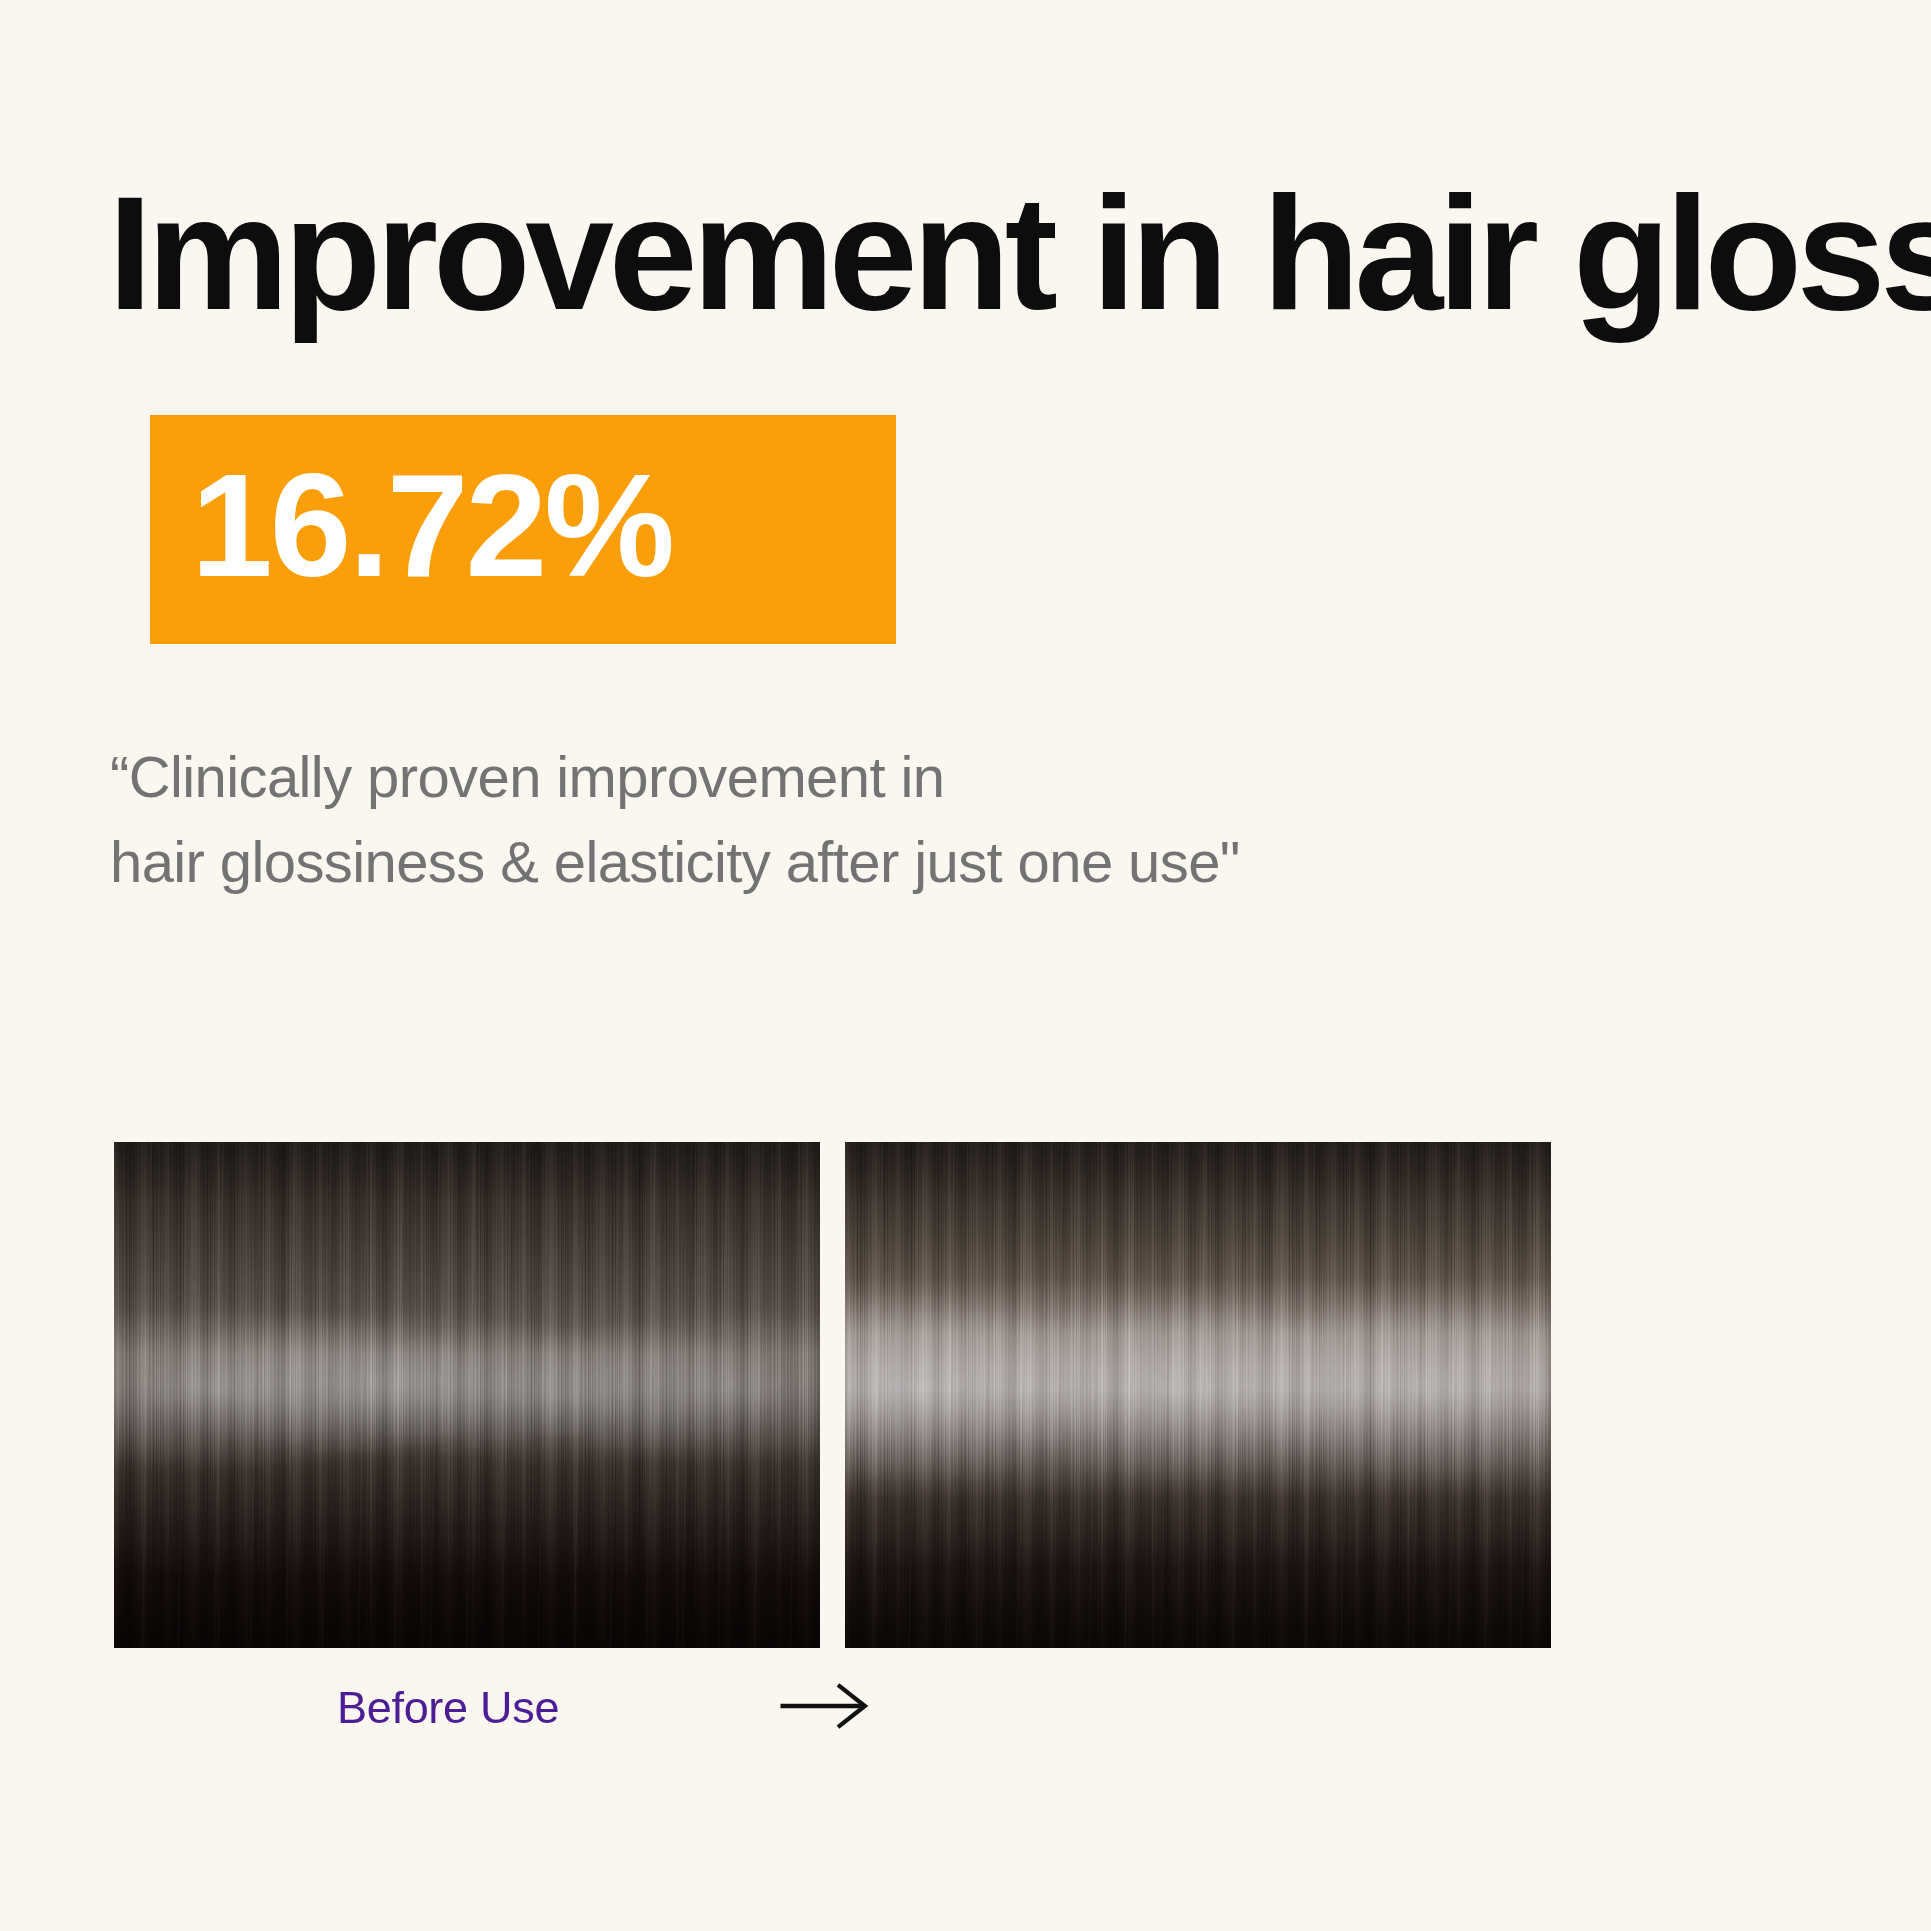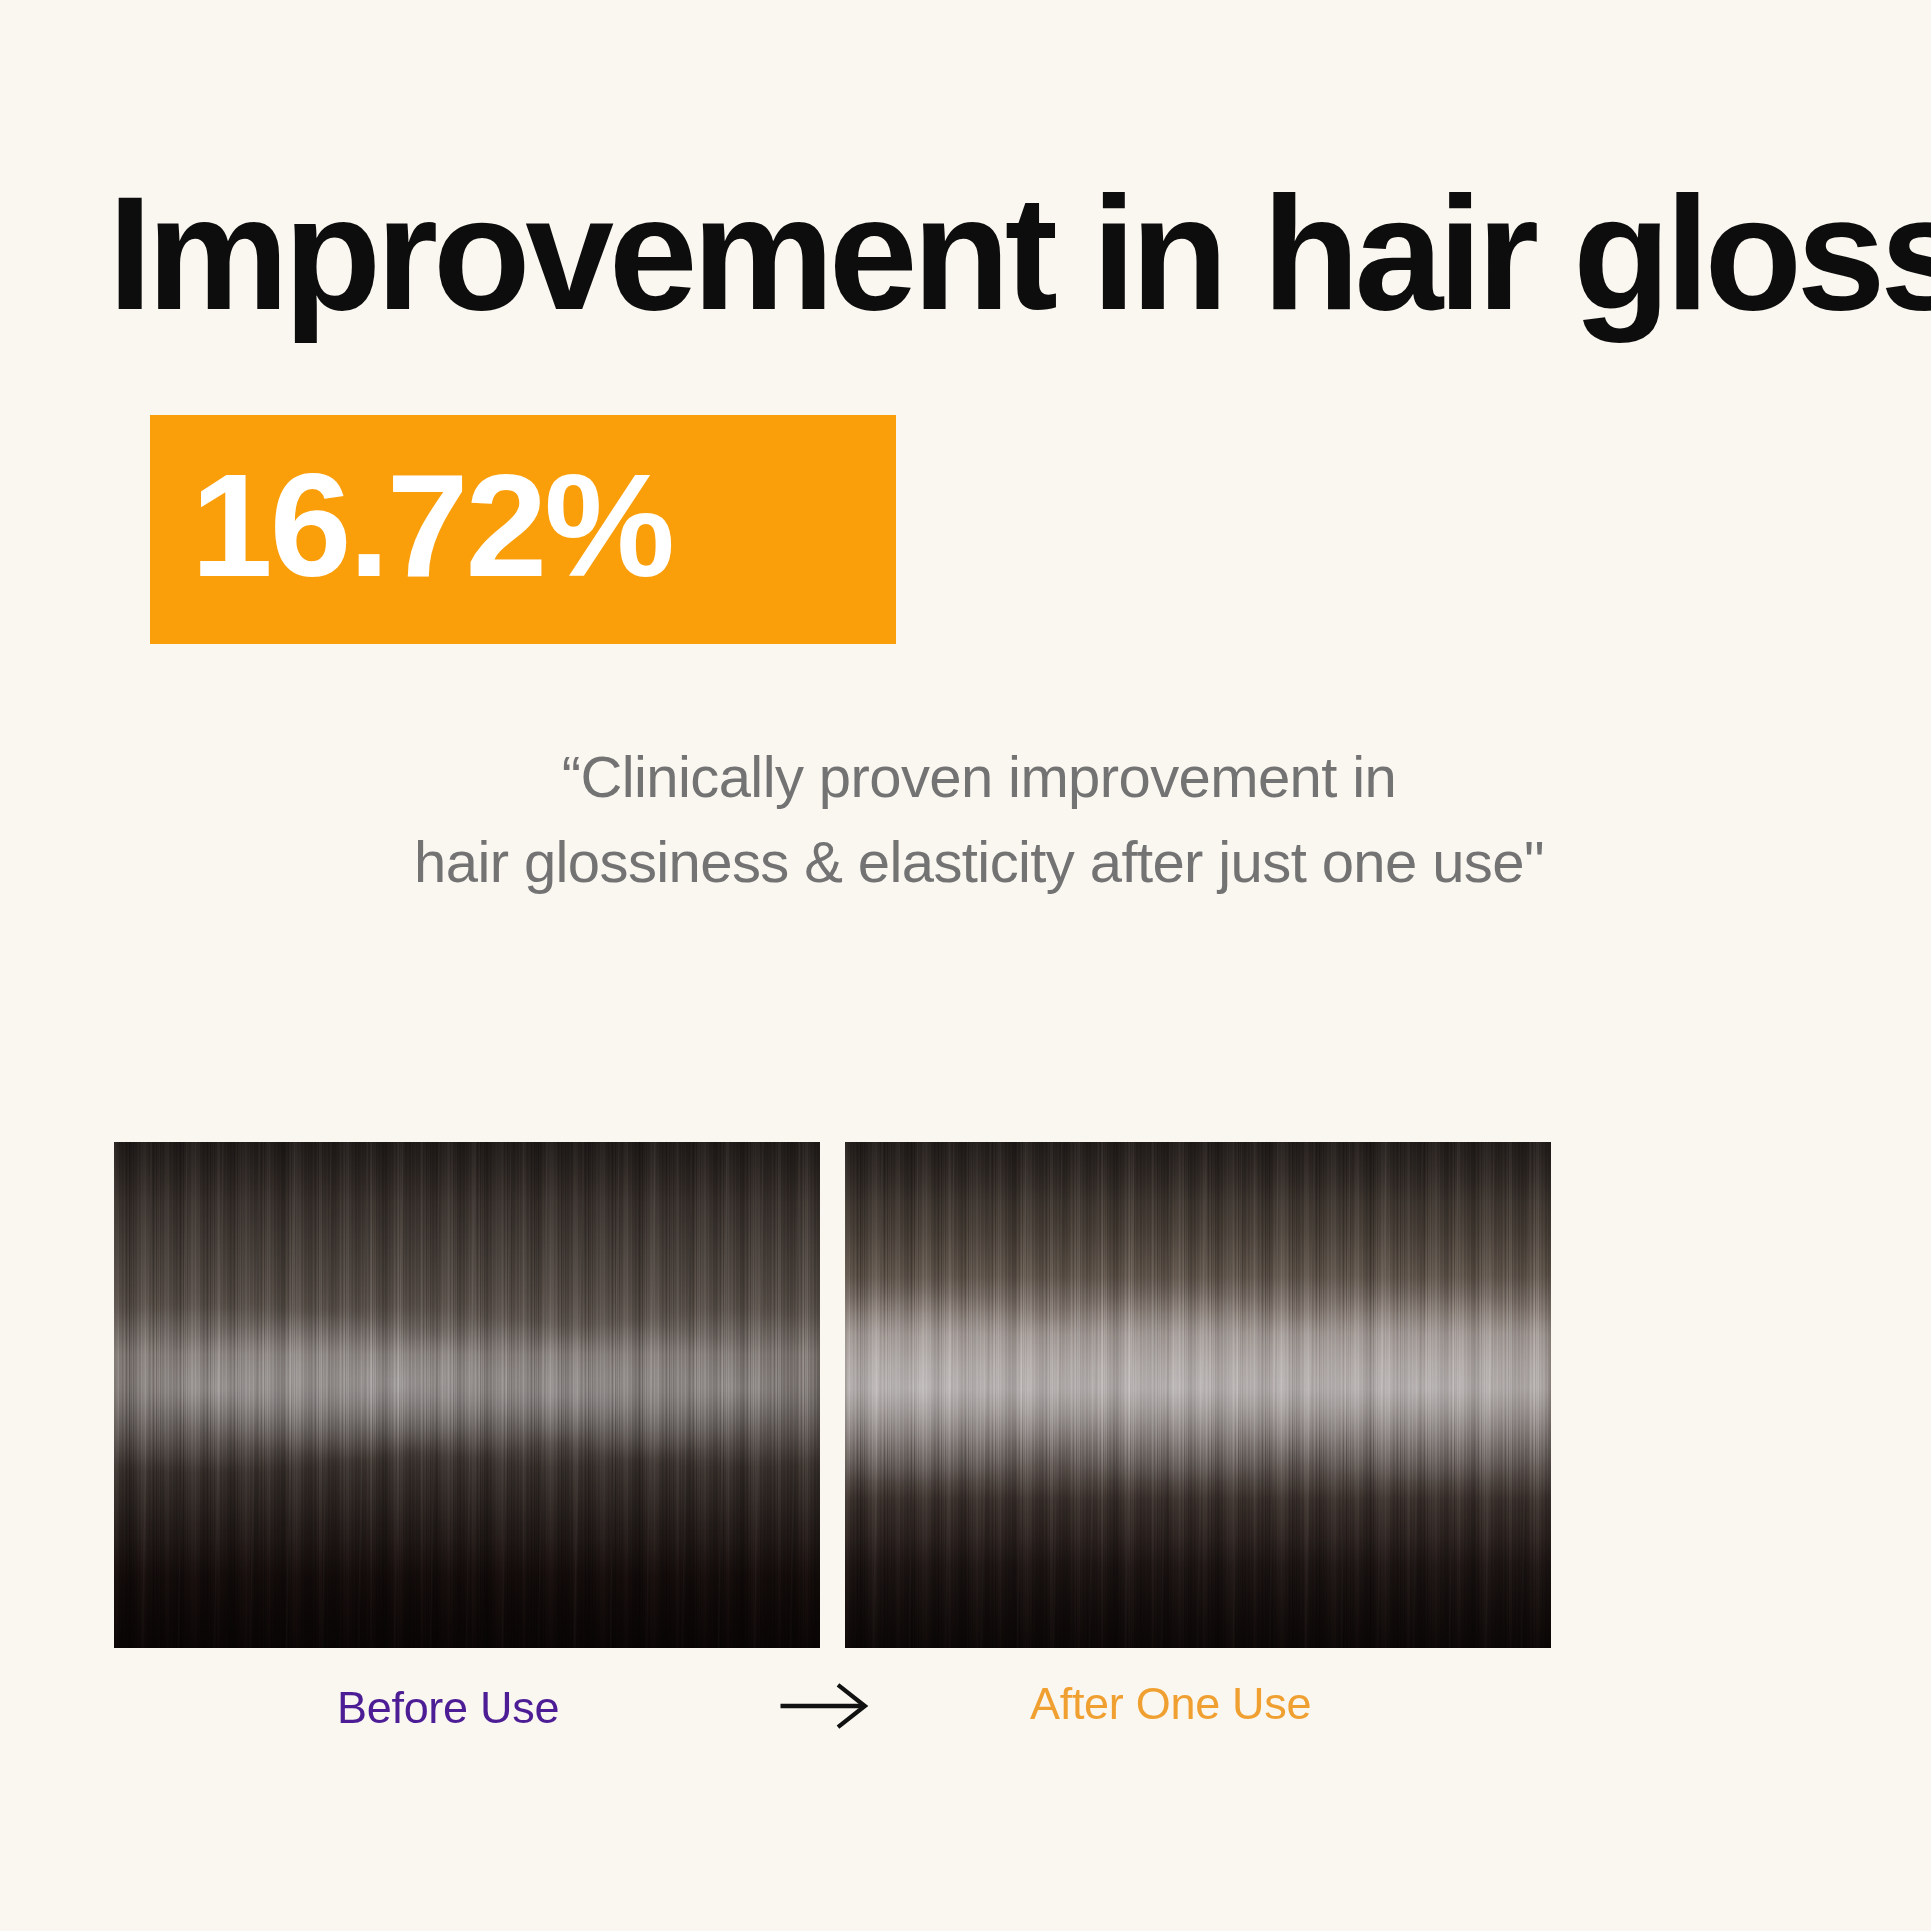--- a/index.html
+++ b/index.html
@@ -12,21 +12,20 @@
     background: #faf6f0;
     font-family: "Liberation Sans", sans-serif;
     overflow: hidden;
     position: relative;
   }
 
   .page {
     position: absolute;
     inset: 0;
     background: #faf6f0;
-    text-align: center;
   }
 
   
   .title {
     position: absolute;
     left: 108px;
     top: 172px;
     width: 1738px;
     font-size: 162px;
     line-height: 1.0;
@@ -303,17 +302,16 @@
   <div class="captions">
     <div class="caption-before">Before Use</div>
 
     <div class="arrow-wrap">
       <svg width="97" height="46" viewBox="0 0 100 48" aria-hidden="true">
         <line x1="2" y1="24" x2="88" y2="24" stroke="#111111" stroke-width="4.5"></line>
         <polyline points="62,2 90,24 62,46" fill="none" stroke="#111111" stroke-width="4.5" stroke-linecap="butt" stroke-linejoin="miter"></polyline>
       </svg>
     </div>
 
-    <div class="caption-after">After One Use</div>
   </div>
 
 </div>
 
 
 </body></html>

